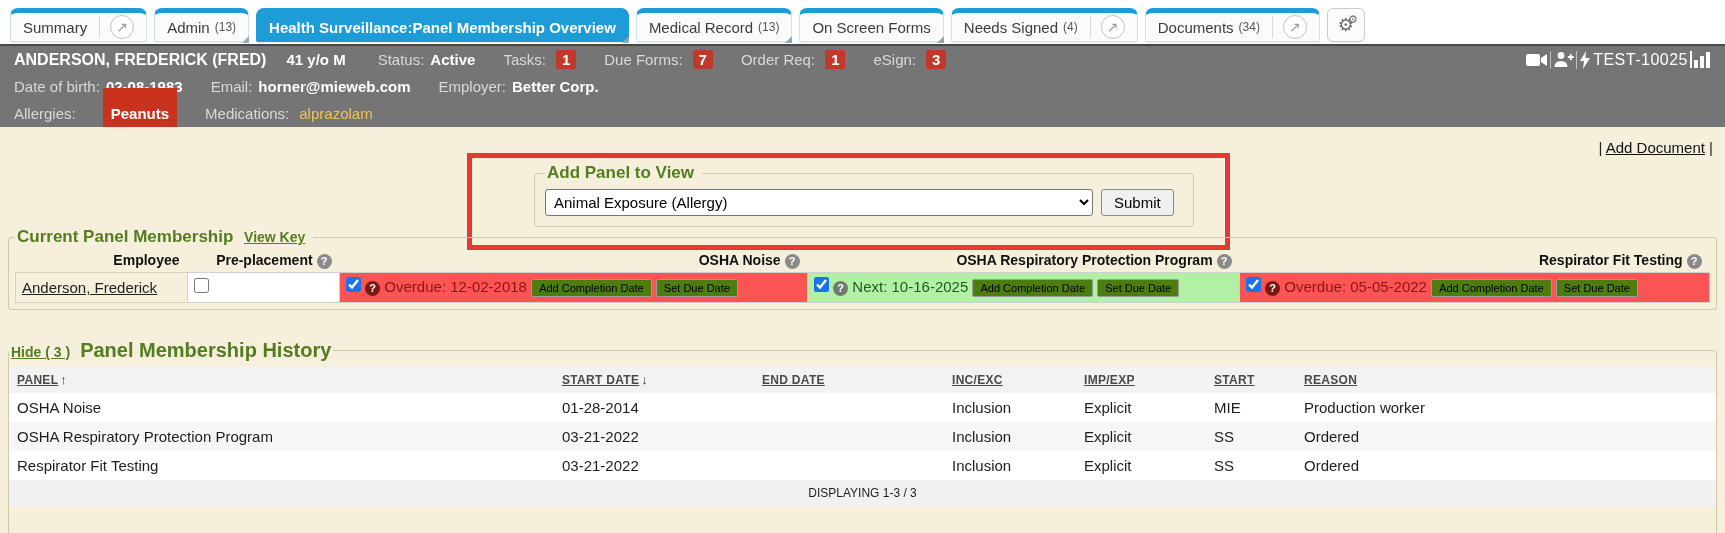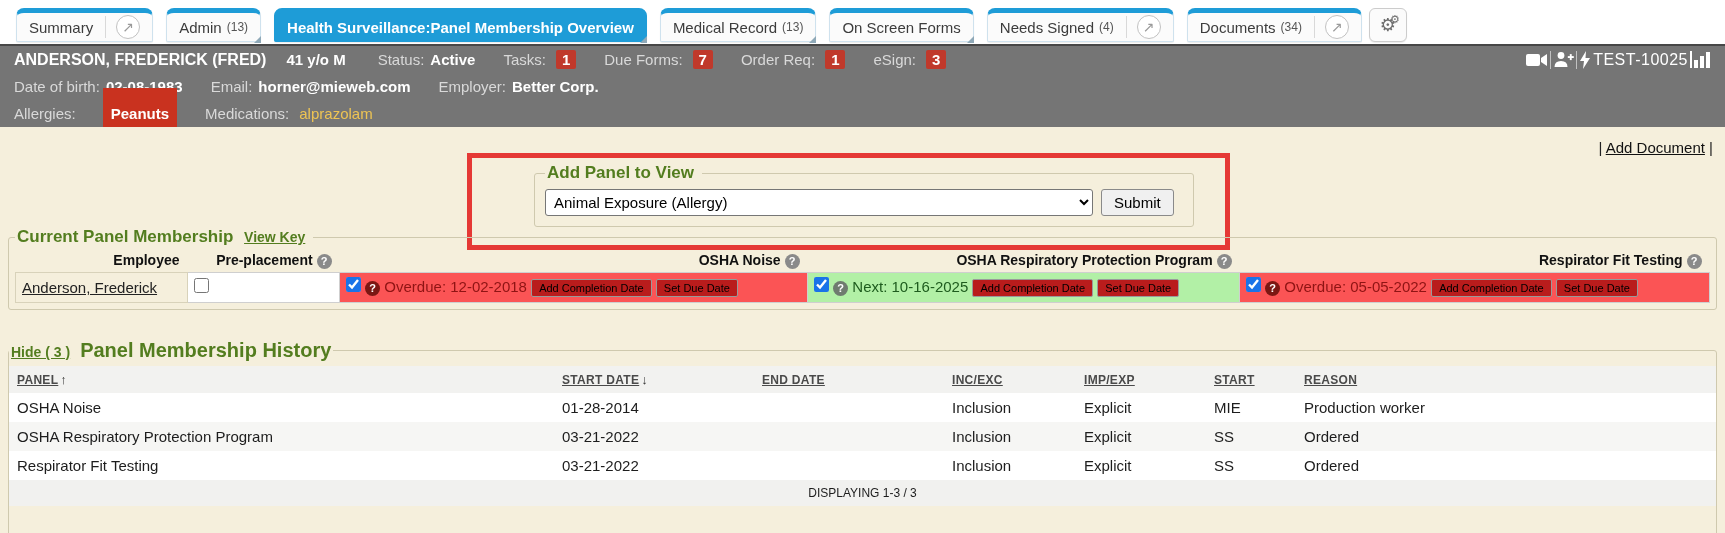--- a/index.html
+++ b/index.html
@@ -2,21 +2,21 @@
 <html><head>
 <meta charset="utf-8">
 <style>
   * { margin:0; padding:0; box-sizing:border-box; }
   html,body { width:1725px; height:533px; font-family:"Liberation Sans", sans-serif; background:#fff; overflow:hidden; }
 
   
   .tabbar { height:44px; background:#fff; display:flex; align-items:flex-end; gap:7px; padding:5px 0 2px 10px; }
   .tab { display:flex; align-items:center; height:34px; background:#fbfbfb; border:1px solid #cfe2ee;
          border-top:5px solid #1e9cd7; border-radius:8px 8px 2px 2px; padding:0 12px; font-size:15px; color:#3c3c3c;
-         position:relative; cursor:pointer; white-space:nowrap; box-shadow:0 1px 1px rgba(0,0,0,.08);margin-left:6px; }
+         position:relative; cursor:pointer; white-space:nowrap; box-shadow:0 1px 1px rgba(0,0,0,.08); }
   .tab .tab-count { font-size:12px; margin-left:5px; color:#555; }
   .tab.active { background:#1e9cd7; border-color:#1e9cd7; color:#fff; font-weight:bold; }
   .tab.has-fold::after { content:""; position:absolute; right:-1px; bottom:-2px; width:0; height:0;
          border-left:7px solid transparent; border-bottom:7px solid #8fa9b8; }
   .tab-divider { width:1px; height:22px; background:#d9d9d9; margin:0 10px 0 12px; }
   .popup-icon { width:24px; height:24px; border:1px solid #c2c2c2; border-radius:50%; display:flex; align-items:center;
          justify-content:center; color:#9a9a9a; font-size:14px; background:#fff; }
   .gear-btn { height:34px; width:38px; border:1px solid #ccc; border-radius:6px; background:#fbfbfb; display:flex;
          align-items:center; justify-content:center; color:#6e6e6e; font-size:18px; cursor:pointer; position:relative;
          box-shadow:0 1px 1px rgba(0,0,0,.08); }
@@ -66,21 +66,21 @@
   td.emp a { color:#222; text-decoration:underline; cursor:pointer; }
   td.red { background:#fb5455; }
   td.green { background:#b2f0a6; }
   .status-red { color:#8f1414; font-size:15px; }
   .status-green { color:#1e5c1e; font-size:15px; }
   .qicon { display:inline-flex; width:15px; height:15px; border-radius:50%; color:#fff; font-size:11px; font-weight:bold;
            align-items:center; justify-content:center; flex:none; }
   .q-gray { background:#8a8a8a; }
   .q-maroon { background:#7c1713; }
   .q-green { background:#6f7b6f; }
-  .mini-btn { font-size:11px; font-family:"Liberation Sans",sans-serif; background:#b91c1c; border:1px solid #9a9a9a;
+  .mini-btn { font-size:11px; font-family:"Liberation Sans",sans-serif; background:#4d7c0f; border:1px solid #9a9a9a;
               border-radius:2px; padding:2px 7px; cursor:pointer; white-space:nowrap; }
   input[type="checkbox"] { width:15px; height:15px; accent-color:#1a73e8; flex:none; }
 
   .hist-fs { position:absolute; left:8px; right:8px; top:212px; bottom:8px; padding:0 0 4px; }
   .hist-legend { display:flex; align-items:baseline; gap:10px; padding:0 2px; }
   .hide-link { font-size:14px; color:#537d1f; font-weight:bold; text-decoration:underline; cursor:pointer; }
   .hist-title { font-size:20px; font-weight:bold; color:#537d1f; }
   .hist-table { width:100%; border-collapse:collapse; table-layout:fixed; margin-top:4px; font-size:15px; }
   .hist-table thead th { background:#f2f2f0; font-size:12px; color:#4a4a4a; text-align:left; padding:6px 8px; font-weight:bold; }
   .hist-table thead th .col-link { text-decoration:underline; cursor:pointer; letter-spacing:.3px; }

